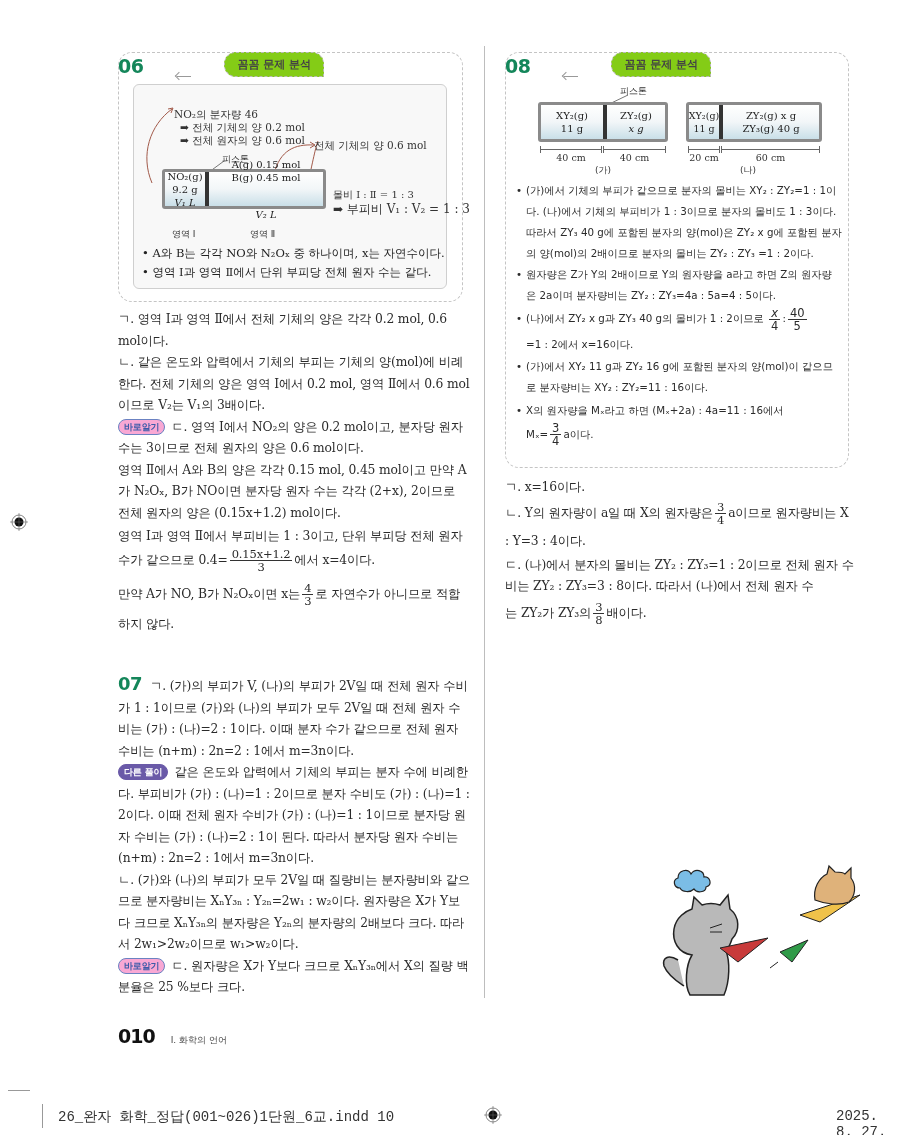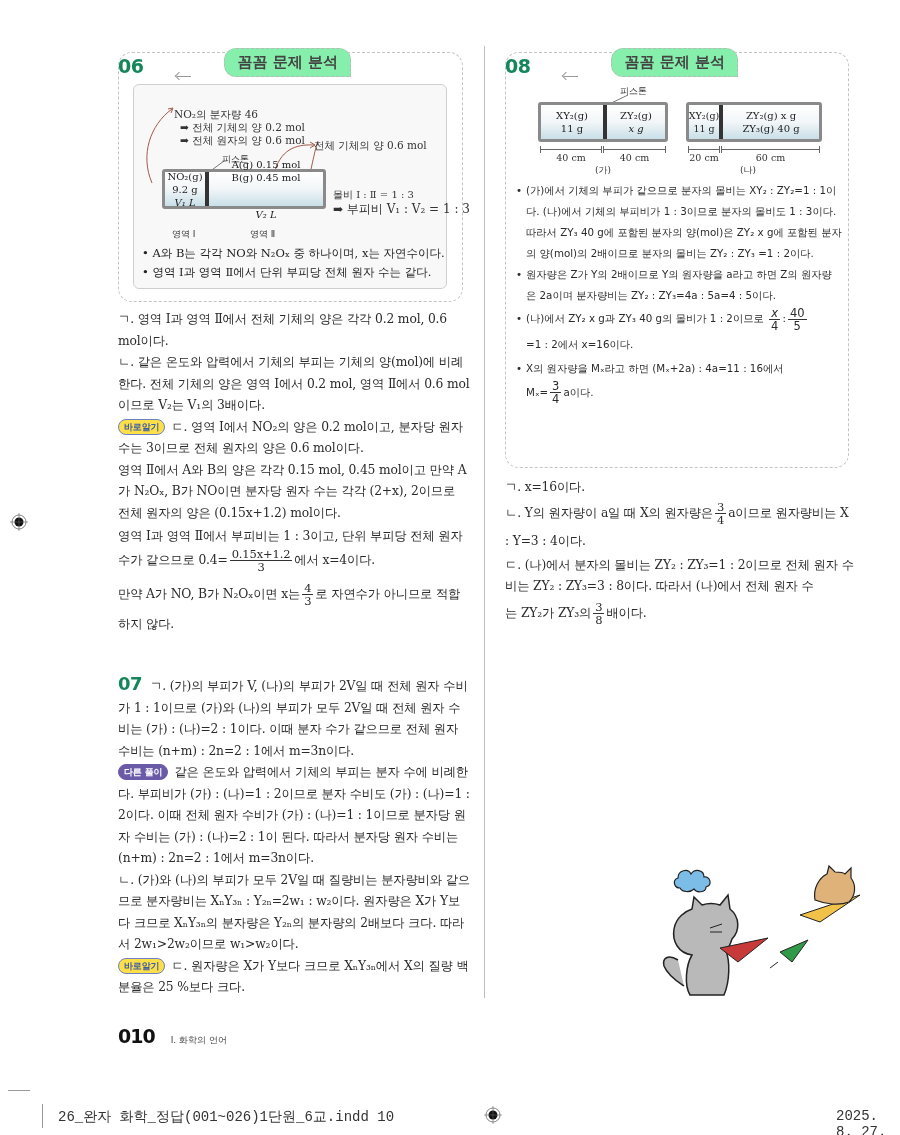--- a/index.html
+++ b/index.html
@@ -10,21 +10,21 @@
 
   .col { position: absolute; top: 48px; }
   .col-left { left: 118px; width: 352px; }
   .col-right { left: 505px; width: 352px; }
   .divider { position: absolute; left: 484px; top: 46px; width: 1px; height: 952px; background: #bdbdbd; }
 
   .qhead { display: flex; align-items: flex-end; height: 28px; position: relative; z-index: 2; gap: 30px; }
   .qnum { font-family: "DejaVu Sans", "Liberation Sans", sans-serif; font-weight: bold; font-size: 19px; color: #14865a; letter-spacing: -0.5px; }
   .qdash { width: 14px; height: 1px; border-top: 1px solid #999; margin: 0 3px 0 4px; position: relative; }
   .qdash::before { content: ""; position: absolute; left: -1px; top: -4px; width: 5px; height: 5px; border-left: 1px solid #999; border-bottom: 1px solid #999; transform: rotate(45deg); }
-  .analysis-tag { font-family: "DejaVu Sans", "Liberation Sans", sans-serif; font-size: 15px; font-weight: bold; color: #444; border: 1px dashed #b9b9b9; border-radius: 12px 12px 0 12px; padding: 4px 12px; background: #86efac; }
+  .analysis-tag { font-family: "DejaVu Sans", "Liberation Sans", sans-serif; font-size: 11px; font-weight: bold; color: #444; border: 1px dashed #b9b9b9; border-radius: 12px 12px 0 12px; padding: 4px 12px; background: #84cc16; }
 
   .analysis-box { position: absolute; border: 1px dashed #c4c4c4; border-radius: 14px; }
   .box06 { left: 118px; top: 52px; width: 345px; height: 250px; }
   .box08 { left: 505px; top: 52px; width: 344px; height: 416px; }
 
   .inner-panel { position: absolute; left: 133px; top: 84px; width: 314px; height: 205px; border: 1px solid #cfcfcf; border-radius: 6px; background: #f8f8f8; }
 
   .note { position: absolute; font-size: 10.5px; color: #333; line-height: 13px; white-space: nowrap; }
 
   .cyl { position: absolute; border: 3px solid #8a8a8a; border-radius: 3px; background: linear-gradient(to bottom, #ffffff 0%, #f2f6f8 50%, #c9dfe8 100%); display: flex; }
@@ -39,21 +39,21 @@
   .bullet { position: absolute; font-size: 11.5px; line-height: 18px; color: #222; white-space: nowrap; }
 
   .para { font-size: 12.3px; line-height: 21.5px; color: #2a2a2a; letter-spacing: -0.15px; }
   .para p { margin: 0; }
   .p-abs { position: absolute; }
   .box-para { font-family: "DejaVu Sans", "Liberation Sans", sans-serif; font-size: 10.3px; line-height: 21px; color: #2a2a2a; }
   .box-para .bl { position: relative; padding-left: 10px; }
   .box-para .bl::before { content: "•"; position: absolute; left: 0; top: 0; }
 
   .tag-pill { display: inline-block; font-family: "DejaVu Sans", "Liberation Sans", sans-serif; font-size: 9px; font-weight: bold; border-radius: 9px; padding: 1px 5px; line-height: 12px; margin-right: 6px; vertical-align: 1px; }
-  .tag-outline { color: #3b5aa8; border: 1px solid #6b82c2; background: #fde047; }
+  .tag-outline { color: #3b5aa8; border: 1px solid #6b82c2; background: #f9a8d4; }
   .tag-solid { color: #fff; background: #6a5aa8; border: 1px solid #6a5aa8; }
 
   .frac { display: inline-flex; flex-direction: column; align-items: center; vertical-align: middle; font-size: 11.5px; line-height: 12px; margin: 0 2px; }
   .frac .num { border-bottom: 1px solid #333; padding: 0 2px; }
   .frac .den { padding: 0 2px; }
 
   .folio { position: absolute; left: 118px; top: 1025px; display: flex; align-items: baseline; }
   .folio-num { font-family: "DejaVu Sans", "Liberation Sans", sans-serif; font-weight: bold; font-size: 19px; color: #111; letter-spacing: -1px; }
   .folio-text { font-family: "DejaVu Sans", "Liberation Sans", sans-serif; font-size: 9px; color: #444; margin-left: 16px; }
 
@@ -193,20 +193,21 @@
   <div class="p-abs box-para" style="left:516px;top:180px;width:326px;">
     <div class="bl">(가)에서 기체의 부피가 같으므로 분자의 몰비는 XY₂ : ZY₂=1 : 1이다. (나)에서 기체의 부피비가 1 : 3이므로 분자의 몰비도 1 : 3이다. 따라서 ZY₃ 40 g에 포함된 분자의 양(mol)은 ZY₂ x g에 포함된 분자의 양(mol)의 2배이므로 분자의 몰비는 ZY₂ : ZY₃ =1 : 2이다.</div>
     <div class="bl">원자량은 Z가 Y의 2배이므로 Y의 원자량을 a라고 하면 Z의 원자량은 2a이며 분자량비는 ZY₂ : ZY₃=4a : 5a=4 : 5이다.</div>
     <div class="bl" style="line-height:24px;"><span>(나)에서 ZY₂ x g과 ZY₃ 40 g의 몰비가 1 : 2이므로</span> <span class="frac">
           <span class="num" style="font-style:italic;">x</span>
           <span class="den">4</span>
         </span><span>:</span><span class="frac">
           <span class="num">40</span>
           <span class="den">5</span>
         </span><br><span>=1 : 2에서 x=16이다.</span></div>
+    <div class="bl">(가)에서 XY₂ 11 g과 ZY₂ 16 g에 포함된 분자의 양(mol)이 같으므로 분자량비는 XY₂ : ZY₂=11 : 16이다.</div>
     <div class="bl" style="line-height:24px;"><span>X의 원자량을 Mₓ라고 하면 (Mₓ+2a) : 4a=11 : 16에서</span><br><span>Mₓ=</span><span class="frac">
           <span class="num">3</span>
           <span class="den">4</span>
         </span><span>a이다.</span></div>
   </div>
 
   <div class="p-abs para" style="left:505px;top:477px;width:350px;">
     <p>ㄱ. x=16이다.</p>
     <p style="line-height:28px;"><span>ㄴ. Y의 원자량이 a일 때 X의 원자량은</span><span class="frac">
           <span class="num">3</span>

